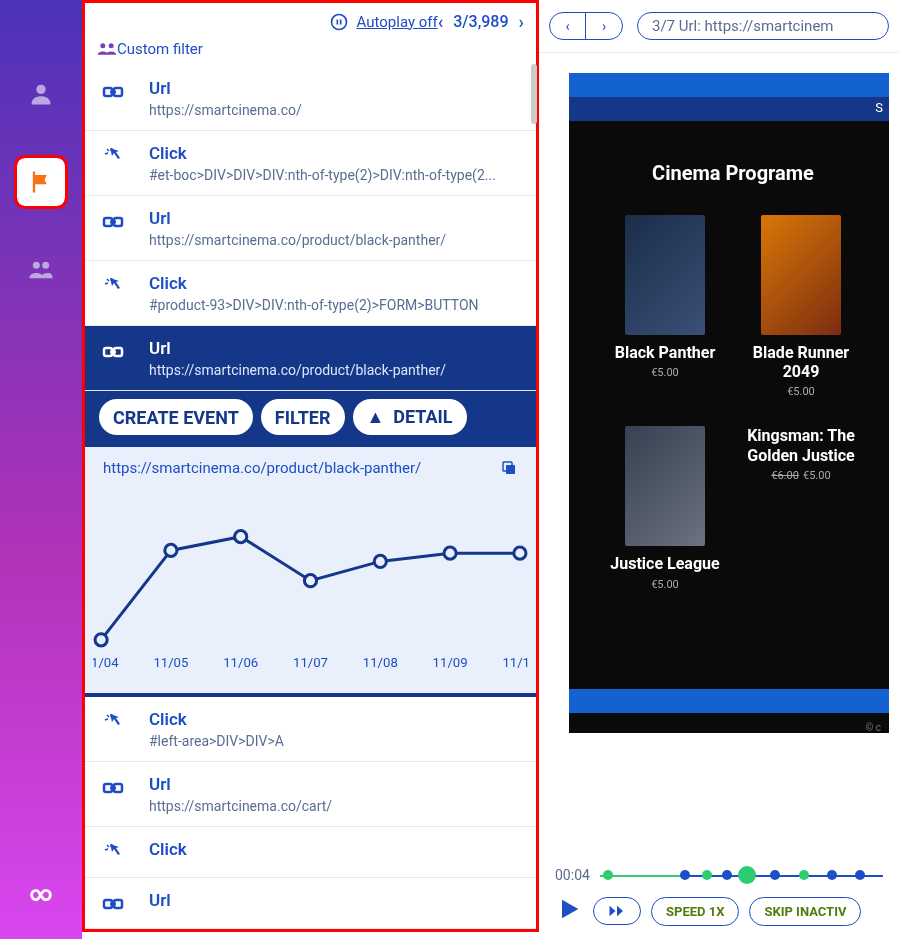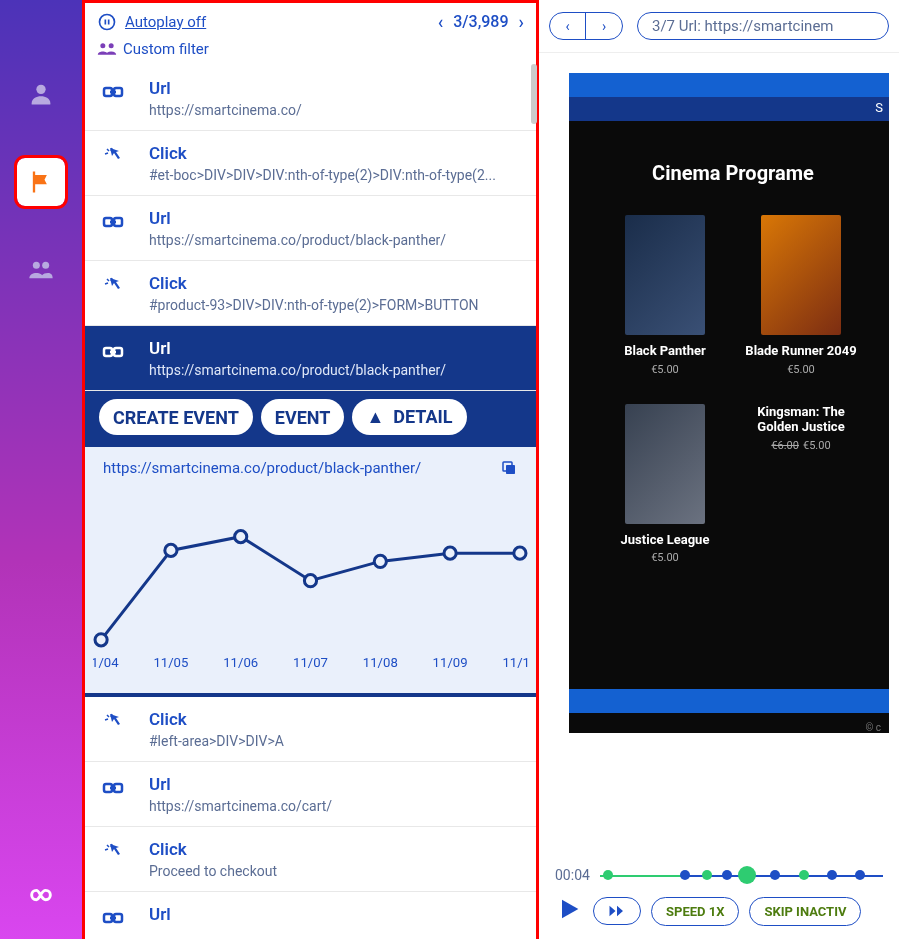--- a/index.html
+++ b/index.html
@@ -4,23 +4,23 @@
 <style>
 * { box-sizing: border-box; margin: 0; padding: 0; font-family: -apple-system, BlinkMacSystemFont, "Segoe UI", Roboto, sans-serif; }
 body { width: 899px; height: 939px; overflow: hidden; display: flex; background: #fff; }
 .sidebar { width: 82px; background: linear-gradient(180deg, #4c33b8 0%, #b233b8 60%, #d946ef 100%); display: flex; flex-direction: column; align-items: center; padding-top: 70px; }
 .sidebar-item { width: 48px; height: 48px; display: flex; align-items: center; justify-content: center; margin-bottom: 40px; border-radius: 8px; }
 .sidebar-item.active { background: #fff; outline: 3px solid #ff0000; }
 .sidebar-item svg { width: 28px; height: 28px; }
 .sidebar-bottom { margin-top: auto; margin-bottom: 20px; }
 .left-panel { width: 457px; border: 3px solid #ff0000; display: flex; flex-direction: column; background: #fff; overflow: hidden; }
 .panel-header { padding: 8px 12px; display: flex; align-items: center; gap: 8px; font-size: 15px; color: #1e4ec5; }
-.panel-header-row { display: flex; align-items: center; justify-content: space-between; width: 100%; }
+.panel-header-row { display: flex; align-items: center; justify-content: flex-end; width: 100%; }
 .autoplay-link { text-decoration: underline; color: #1e4ec5; display: flex; align-items: center; gap: 8px; }
-.custom-filter { display: flex; align-items: center; gap: 6px; font-size: 15px; color: #1e4ec5; padding: 4px 12px 8px; margin-top:-4px;}
+.custom-filter { display: flex; align-items: center; gap: 0; font-size: 15px; color: #1e4ec5; padding: 4px 12px 8px; margin-top:-4px;}
 .pager { display: flex; align-items: center; gap: 10px; font-size: 16px; color: #1e4ec5; font-weight: 500; }
 .pager-arrow { font-size: 18px; }
 .event-list { flex: 1; overflow-y: auto; }
 .event-item { display: flex; padding: 12px 14px; border-bottom: 1px solid #e8e8e8; gap: 22px; align-items: flex-start; }
 .event-icon { width: 28px; flex-shrink: 0; display: flex; justify-content: center; margin-top: 2px; }
 .event-content { flex: 1; min-width: 0; }
 .event-title { color: #1e4ec5; font-weight: 600; font-size: 17px; }
 .event-sub { color: #5b6d94; font-size: 14px; margin-top: 4px; white-space: nowrap; overflow: hidden; text-overflow: ellipsis; }
 .event-item.selected { background: #14378a; color: #fff; }
 .event-item.selected .event-title { color: #fff; }
@@ -40,21 +40,21 @@
 .url-bar { flex: 1; border: 1.5px solid #1e4ec5; border-radius: 20px; padding: 4px 14px; color: #5b6d94; font-size: 15px; white-space: nowrap; overflow: hidden; }
 .preview { flex: 1; background: #fff; padding: 20px 0 0 30px; overflow: hidden; }
 .cinema { background: #0a0a0a; color: #fff; width: 320px; height: 660px; position: relative; }
 .cinema-topbar { height: 24px; background: #1461d1; }
 .cinema-topbar2 { height: 24px; background: #14378a; display:flex; justify-content:flex-end; color:#fff; font-size:13px; padding:3px 6px;}
 .cinema-body { padding: 40px 30px 20px; margin-left: 8px; }
 .cinema-title { font-size: 20px; font-weight: 700; text-align: center; margin-bottom: 30px; }
 .movie-grid { display: grid; grid-template-columns: 1fr 1fr; gap: 28px 20px; }
 .movie { text-align: center; position: relative;}
 .poster { width: 80px; height: 120px; margin: 0 auto 8px; border-radius: 2px; }
-.movie-title { font-size: 13px; font-weight: 700; margin-bottom: 4px; line-height:1.2;}
+.movie-title { font-size: 16px; font-weight: 700; margin-bottom: 4px; line-height:1.2;}
 .movie-price { font-size: 11px; color: #aaa; }
 .movie-price .orig { text-decoration: line-through; margin-right: 4px; }
 .sale-cursor { position:absolute; top:-16px; left:50%; transform:translateX(-50%); width:30px; height:30px; background:#c9a14a; border-radius:50%; display:flex; align-items:center; justify-content:center;}
 .sale-badge { position:absolute; top:12px; left:50%; transform:translateX(-50%); background:#e53e3e; color:#fff; font-size:11px; padding:3px 8px; border-radius:3px; font-weight:600;}
 .cinema-footbar { position: absolute; bottom: 20px; left: 0; right: 0; height: 24px; background: #1461d1; }
 .cinema-copy { position: absolute; bottom: 0; right: 8px; font-size: 10px; color: #777; }
 .player { padding: 12px 16px; display: flex; flex-direction: column; gap: 10px; }
 .timeline-row { display: flex; align-items: center; gap: 10px; }
 .time-label { color: #5b6d94; font-size: 14px; }
 .timeline { flex: 1; height: 20px; position: relative; }
@@ -183,21 +183,21 @@
               <line x1="9" y1="12" x2="15" y2="12"></line>
             </svg>
           </div>
           <div class="event-content">
             <div class="event-title">Url</div>
             <div class="event-sub">https://smartcinema.co/product/black-panther/</div>
           </div>
         </div>
         <div class="selected-actions">
           <div class="pill">CREATE EVENT</div>
-          <div class="pill">EVENT</div>
+          <div class="pill">FILTER</div>
           <div class="pill">▲ &nbsp;DETAIL</div>
         </div>
         <div class="chart-container"><div class="chart-url-row">
             <span>https://smartcinema.co/product/black-panther/</span>
             <svg class="chart-copy-icon" viewBox="0 0 24 24" fill="#1e4ec5">
               <rect x="8" y="8" width="12" height="12" rx="1"></rect>
               <rect x="4" y="4" width="12" height="12" rx="1" fill="none" stroke="#1e4ec5" stroke-width="2"></rect>
             </svg>
           </div><svg class="chart-svg" viewBox="0 0 430 170">
             <g class="chart-axis">
@@ -245,21 +245,20 @@
         </div>
         <div class="event-item" style="color: rgb(30, 78, 197);">
           <div class="event-icon">
             <svg width="24" height="24" viewBox="0 0 24 24" fill="currentColor">
               <path d="M9 3l2 8 2-3 4 6 2-1-4-6 3-1z"></path>
               <path d="M4 9l3-1M6 4l2 2M11 3l-1 3" stroke="currentColor" stroke-width="1.5" fill="none"></path>
             </svg>
           </div>
           <div class="event-content">
             <div class="event-title">Click</div>
-            <div class="event-sub">Proceed to checkout</div>
           </div>
         </div>
         <div class="event-item" style="color: rgb(30, 78, 197);">
           <div class="event-icon">
             <svg width="24" height="24" viewBox="0 0 24 24" fill="none" stroke="currentColor" stroke-width="2.5">
               <rect x="3" y="8" width="8" height="8" rx="2"></rect>
               <rect x="13" y="8" width="8" height="8" rx="2"></rect>
               <line x1="9" y1="12" x2="15" y2="12"></line>
             </svg>
           </div>

